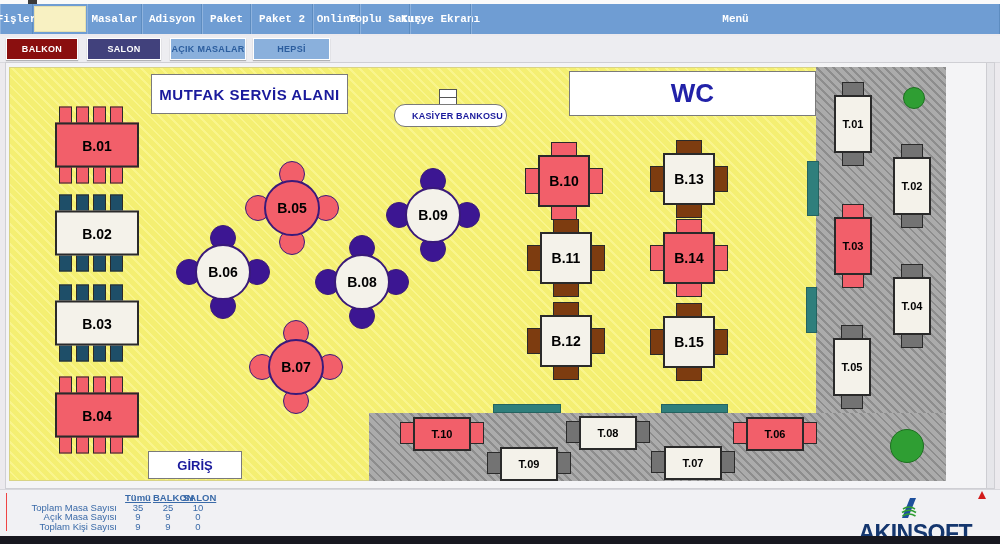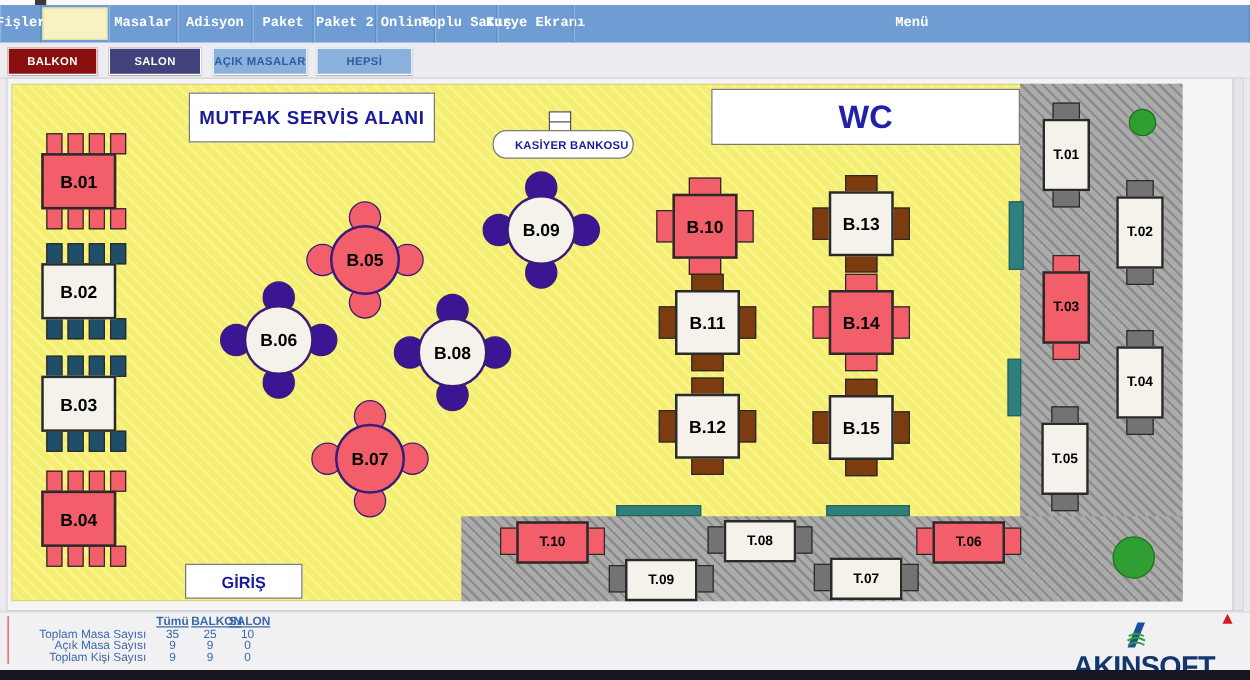--- a/index.html
+++ b/index.html
@@ -23,21 +23,21 @@
     display:flex; align-items:center; justify-content:center;
     border-right:1px solid #5d8cc0; border-left:1px solid #8fb3de;
     cursor:pointer; white-space:nowrap;font-family:Liberation Mono, monospace;
   }
   .topbar .quick-input {
     width:52px; margin:2px 1px; background:#f8f1c2;
     border:1px solid #e6e0b0; outline:none;
     font-family:"Liberation Sans", sans-serif; font-size:11px; padding:0 3px;
   }
   .w-fis { width:33px; } .w-mas { width:55px; } .w-adi { width:60px; }
-  .w-pak { width:49px; } .w-pk2 { width:50px; } .w-onl { width:47px; }
+  .w-pak { width:49px; } .w-pk2 { width:62px; } .w-onl { width:47px; }
   .w-top { width:50px; } .w-kur { width:61px; }
   .w-menu { flex:1; border-right:none; }
 
   
   .tabrow {
     position:absolute; left:0; top:36px; width:1000px; height:27px;
     background:#ededf1; border-bottom:1px solid #d9d9de;
   }
   .tab {
     position:absolute; top:2px; height:22px; border:1px solid #fff;
@@ -99,21 +99,21 @@
   
   .tbl { position:absolute; transform:translate(-50%,-50%); cursor:pointer; }
   .tbl .surface {
     position:absolute; left:0; top:0; width:100%; height:100%;
     background:var(--tc); border:2px solid #2a2a2a; z-index:2;
     display:flex; align-items:center; justify-content:center;
     font-weight:bold; color:#000;
   }
   .tbl .chair { position:absolute; background:var(--cc); border:1px solid #2a2a2a; z-index:1; }
 
-  .rect8 { width:60px; height:45px; } .rect8 .surface { font-size:14px; }
+  .rect8 { width:84px; height:45px;margin-left:34px; } .rect8 .surface { font-size:14px; }
   .rect8 .chair { width:13px; height:17px; }
   .rect8 .c0{left:4px;top:-16px;} .rect8 .c1{left:21px;top:-16px;} .rect8 .c2{left:38px;top:-16px;} .rect8 .c3{left:55px;top:-16px;}
   .rect8 .c4{left:4px;bottom:-16px;} .rect8 .c5{left:21px;bottom:-16px;} .rect8 .c6{left:38px;bottom:-16px;} .rect8 .c7{left:55px;bottom:-16px;}
 
   .round4 { width:56px; height:56px; }
   .round4 .surface { border-radius:50%; border-color:#3a1a7a; font-size:14px; }
   .round4 .chair { width:26px; height:26px; border-radius:50%; border-color:#3a1a7a; }
   .round4 .c0{left:15px;top:-19px;} .round4 .c1{left:15px;bottom:-19px;}
   .round4 .c2{left:-19px;top:15px;} .round4 .c3{right:-19px;top:15px;}
 
@@ -271,21 +271,21 @@
         <div class="chair c3"></div>
         <div class="surface">B.07</div>
       </div>
       <div class="tbl round4" style="left: 356px; top: 219px; --tc: #f4f2ea; --cc: #3c1692;">
         <div class="chair c0"></div>
         <div class="chair c1"></div>
         <div class="chair c2"></div>
         <div class="chair c3"></div>
         <div class="surface">B.08</div>
       </div>
-      <div class="tbl round4" style="left: 427px; top: 121px; --tc: #f4f2ea; --cc: #3c1692;">
+      <div class="tbl round4" style="left: 427px; top: 152px; --tc: #f4f2ea; --cc: #3c1692;">
         <div class="chair c0"></div>
         <div class="chair c1"></div>
         <div class="chair c2"></div>
         <div class="chair c3"></div>
         <div class="surface">B.09</div>
       </div>
       <div class="tbl square4" style="left: 558px; top: 118px; --tc: #f25f6a; --cc: #f25f6a;">
         <div class="chair c0 ch"></div>
         <div class="chair c1 ch"></div>
         <div class="chair c2 cv"></div>

